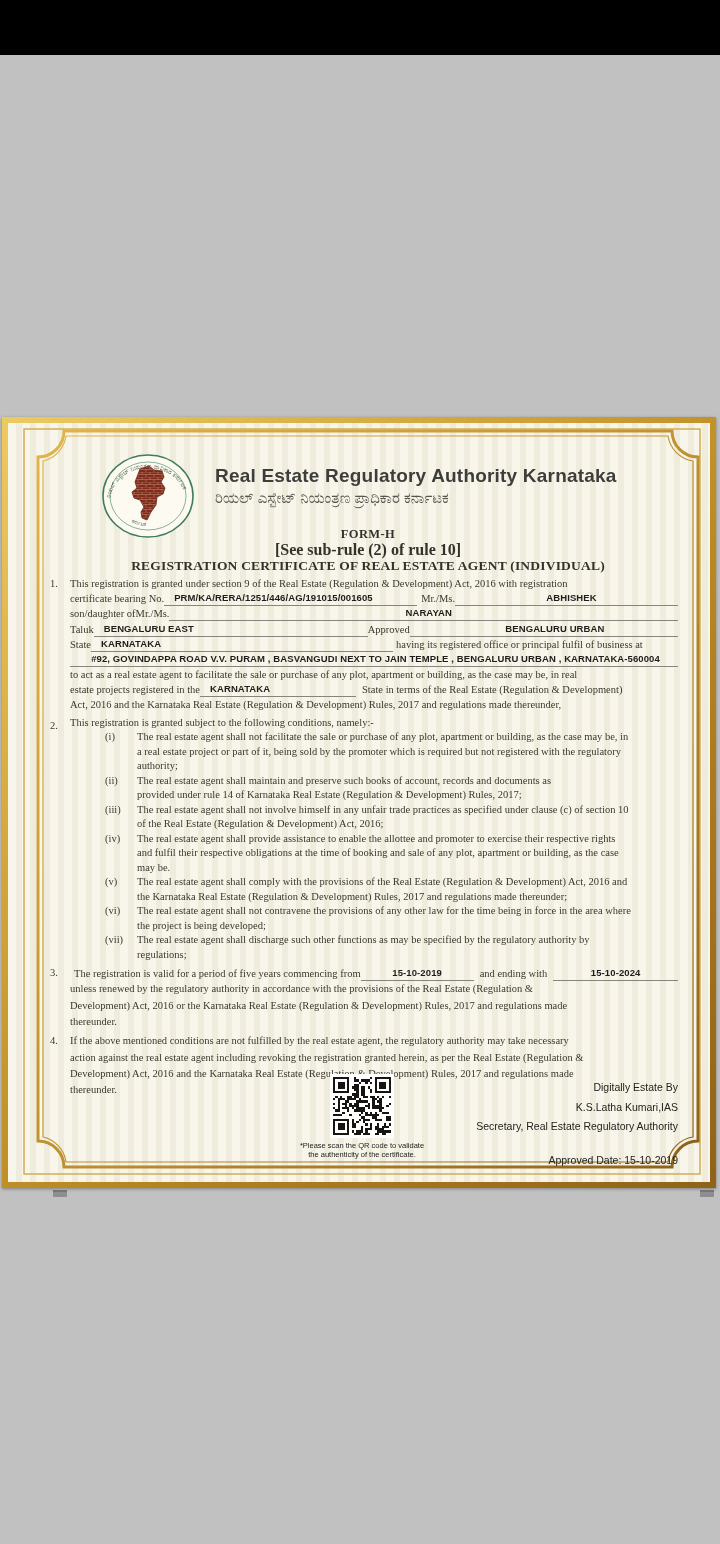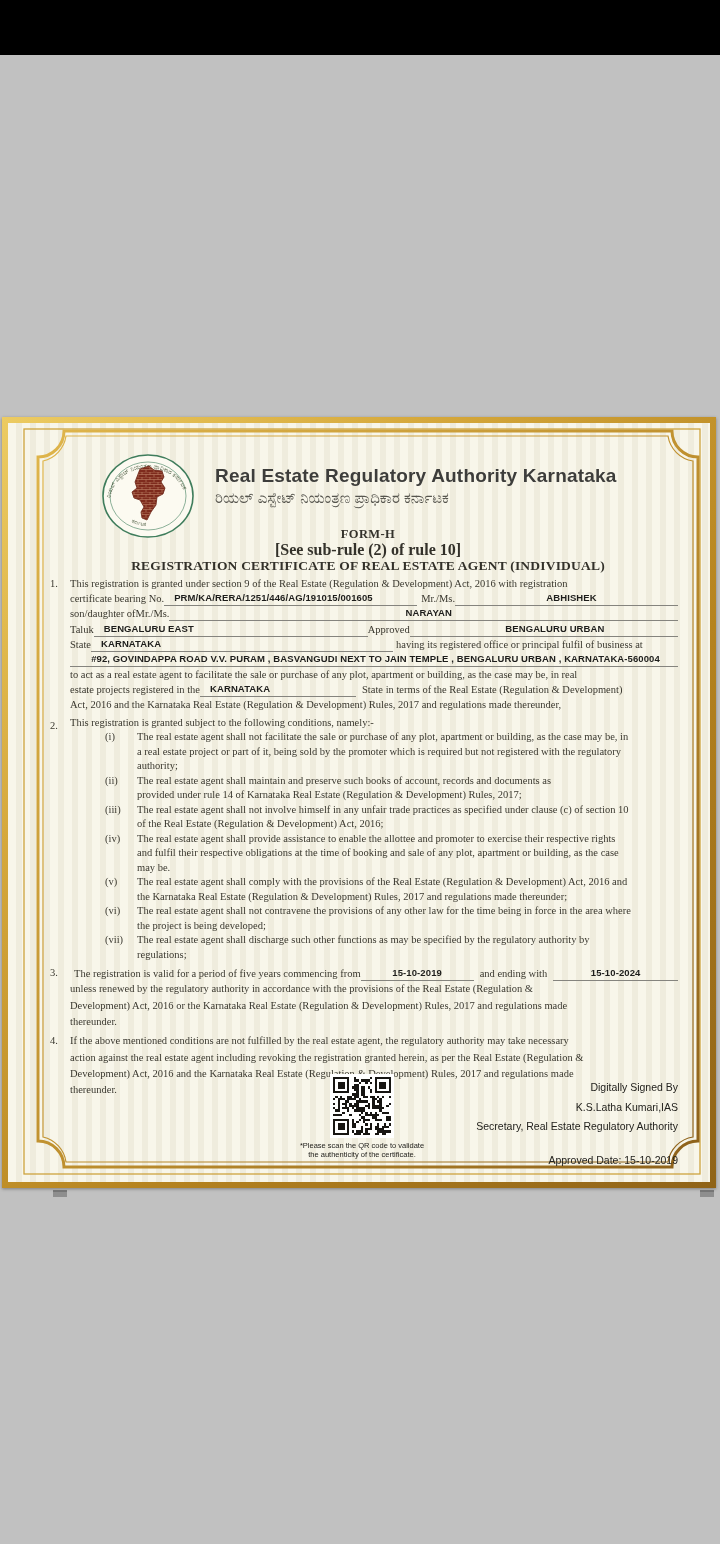--- a/index.html
+++ b/index.html
@@ -457,21 +457,21 @@
             <rect x="1" y="19" width="5" height="5" fill="#fff"></rect>
             <rect x="2" y="20" width="3" height="3" fill="#171512"></rect>
           </svg>
       </div>
       <div class="qr-caption">
         <div>*Please scan the QR code to validate</div>
         <div>the authenticity of the certificate.</div>
       </div>
 
       <div class="sig">
-        <div>Digitally Signed By</div>
+        <div>Digitally Estate By</div>
         <div>K.S.Latha Kumari,IAS</div>
         <div>Secretary, Real Estate Regulatory Authority</div>
         <div class="approved">Approved Date: 15-10-2019</div>
       </div>
 
     </div>
   </div>
 
   <div class="pgmark left"></div>
   <div class="pgmark right"></div>

